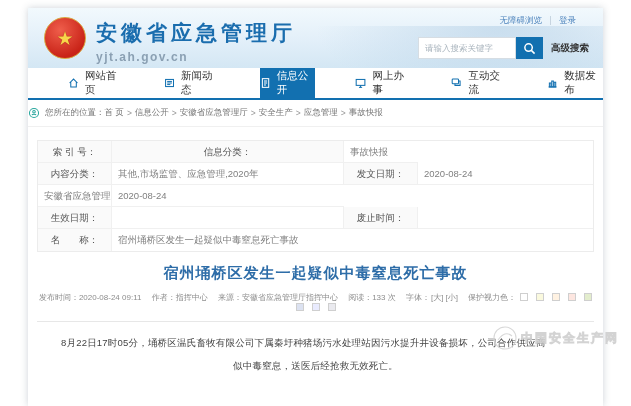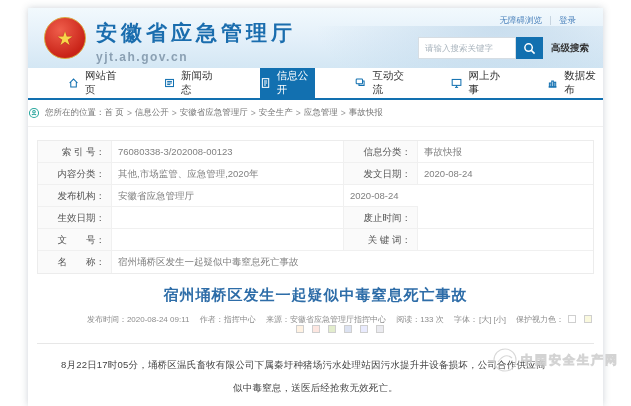--- a/index.html
+++ b/index.html
@@ -47,28 +47,28 @@
   .crumb-item { cursor:pointer; }
   .crumb-sep { margin:0 3px; color:#999; }
 
   
   .mtable { margin:13px 9px 0 9px; border:1px solid #ececec; font-size:9.5px; }
   .mrow { display:grid; grid-template-columns:74px 232px 74px 1fr; }
   .mrow.namerow { grid-template-columns:74px 1fr; }
   .mcell { height:22px; line-height:21px; border-bottom:1px solid #f0f0f0; padding:0 6px;
     overflow:hidden; white-space:nowrap; }
   .mrow:last-child .mcell { border-bottom:none; }
-  .mlabel { background:#fafafa; color:#555; text-align:right; border-right:1px solid #f0f0f0; }
+  .mlabel { background:#fafafa; color:#555; text-align:center; border-right:1px solid #f0f0f0; }
   .mvalue { color:#808080; border-right:1px solid #f0f0f0; }
   .mvalue:last-child { border-right:none; }
 
   
   .atitle { margin-top:12px; text-align:center; font-size:15px; font-weight:bold; color:#2e6da8;
     letter-spacing:1px; }
-  .ameta { margin-top:9px; text-align:center; font-size:8px; color:#8d8d8d;padding-left:48px; }
+  .ameta { margin-top:9px; text-align:center; font-size:8px; color:#8d8d8d; }
   .ameta span { margin:0 4px; }
   .fontctl { cursor:pointer; }
   .swatch { display:inline-block; width:8px; height:8px; border:1px solid #cfcfcf; margin:0 1px;
     vertical-align:-1px; cursor:pointer; }
   .adivider { margin:9px 9px 0 9px; border-top:1px solid #e7e7e7; }
   .abody { position:relative; margin-top:9px; padding:0 14px; font-size:9.5px; color:#444;
     line-height:23px; letter-spacing:.2px; }
   .abody .l1 { display:block; text-indent:2em; white-space:nowrap; }
   .abody .l2 { display:block; white-space:nowrap;text-align:center; }
   .watermark { position:absolute; right:-16px; top:-7px; display:flex; align-items:center;
@@ -128,32 +128,32 @@
         <svg class="nav-icon" viewBox="0 0 14 14">
             <rect x="3" y="1.5" width="8" height="11"></rect>
             <line x1="5" y1="4.5" x2="9" y2="4.5"></line>
             <line x1="5" y1="7" x2="9" y2="7"></line>
             <line x1="5" y1="9.5" x2="7.5" y2="9.5"></line>
           </svg>
         <span>信息公开</span>
       </div>
       <div class="nav-item">
         <svg class="nav-icon" viewBox="0 0 14 14">
-            <rect x="1.5" y="2" width="8" height="6" rx="1"></rect>
-            <path d="M5 8 v2 h6.5 V4.5 H9.5"></path>
-          </svg>
-        <span>互动交流</span>
-      </div>
-      <div class="nav-item">
-        <svg class="nav-icon" viewBox="0 0 14 14">
             <rect x="1.5" y="2.5" width="11" height="7.5"></rect>
             <line x1="5" y1="12.5" x2="9" y2="12.5"></line>
             <line x1="7" y1="10" x2="7" y2="12.5"></line>
           </svg>
         <span>网上办事</span>
+      </div>
+      <div class="nav-item">
+        <svg class="nav-icon" viewBox="0 0 14 14">
+            <rect x="1.5" y="2" width="8" height="6" rx="1"></rect>
+            <path d="M5 8 v2 h6.5 V4.5 H9.5"></path>
+          </svg>
+        <span>互动交流</span>
       </div>
       <div class="nav-item">
         <svg class="nav-icon" viewBox="0 0 14 14">
             <line x1="2" y1="12" x2="12" y2="12"></line>
             <rect x="3" y="7" width="2" height="5"></rect>
             <rect x="6" y="4.5" width="2" height="7.5"></rect>
             <rect x="9" y="6" width="2" height="6"></rect>
           </svg>
         <span>数据发布</span>
       </div>
@@ -175,45 +175,37 @@
       <span class="crumb-item">安全生产</span>
       <span class="crumb-sep">&gt;</span>
       <span class="crumb-item">应急管理</span>
       <span class="crumb-sep">&gt;</span>
       <span class="crumb-item">事故快报</span>
     </div>
 
     <div class="mtable">
       <div class="mrow">
         <div class="mcell mlabel">索 引 号：</div>
-        <div class="mcell mvalue">76080338-3/202008-00123</div>
         <div class="mcell mlabel">信息分类：</div>
         <div class="mcell mvalue">事故快报</div>
       </div>
       <div class="mrow">
         <div class="mcell mlabel">内容分类：</div>
         <div class="mcell mvalue">其他,市场监管、应急管理,2020年</div>
         <div class="mcell mlabel">发文日期：</div>
         <div class="mcell mvalue">2020-08-24</div>
       </div>
       <div class="mrow">
-        <div class="mcell mlabel">发布机构：</div>
         <div class="mcell mvalue">安徽省应急管理厅</div>
         <div class="mcell mvalue">2020-08-24</div>
       </div>
       <div class="mrow">
         <div class="mcell mlabel">生效日期：</div>
         <div class="mcell mvalue"></div>
         <div class="mcell mlabel">废止时间：</div>
-        <div class="mcell mvalue"></div>
-      </div>
-      <div class="mrow">
-        <div class="mcell mlabel">文　　号：</div>
-        <div class="mcell mvalue"></div>
-        <div class="mcell mlabel">关 键 词：</div>
         <div class="mcell mvalue"></div>
       </div>
       <div class="mrow namerow">
         <div class="mcell mlabel">名　　称：</div>
         <div class="mcell mvalue">宿州埇桥区发生一起疑似中毒窒息死亡事故</div>
       </div>
     </div>
 
     <div class="atitle">宿州埇桥区发生一起疑似中毒窒息死亡事故</div>
     <div class="ameta">

